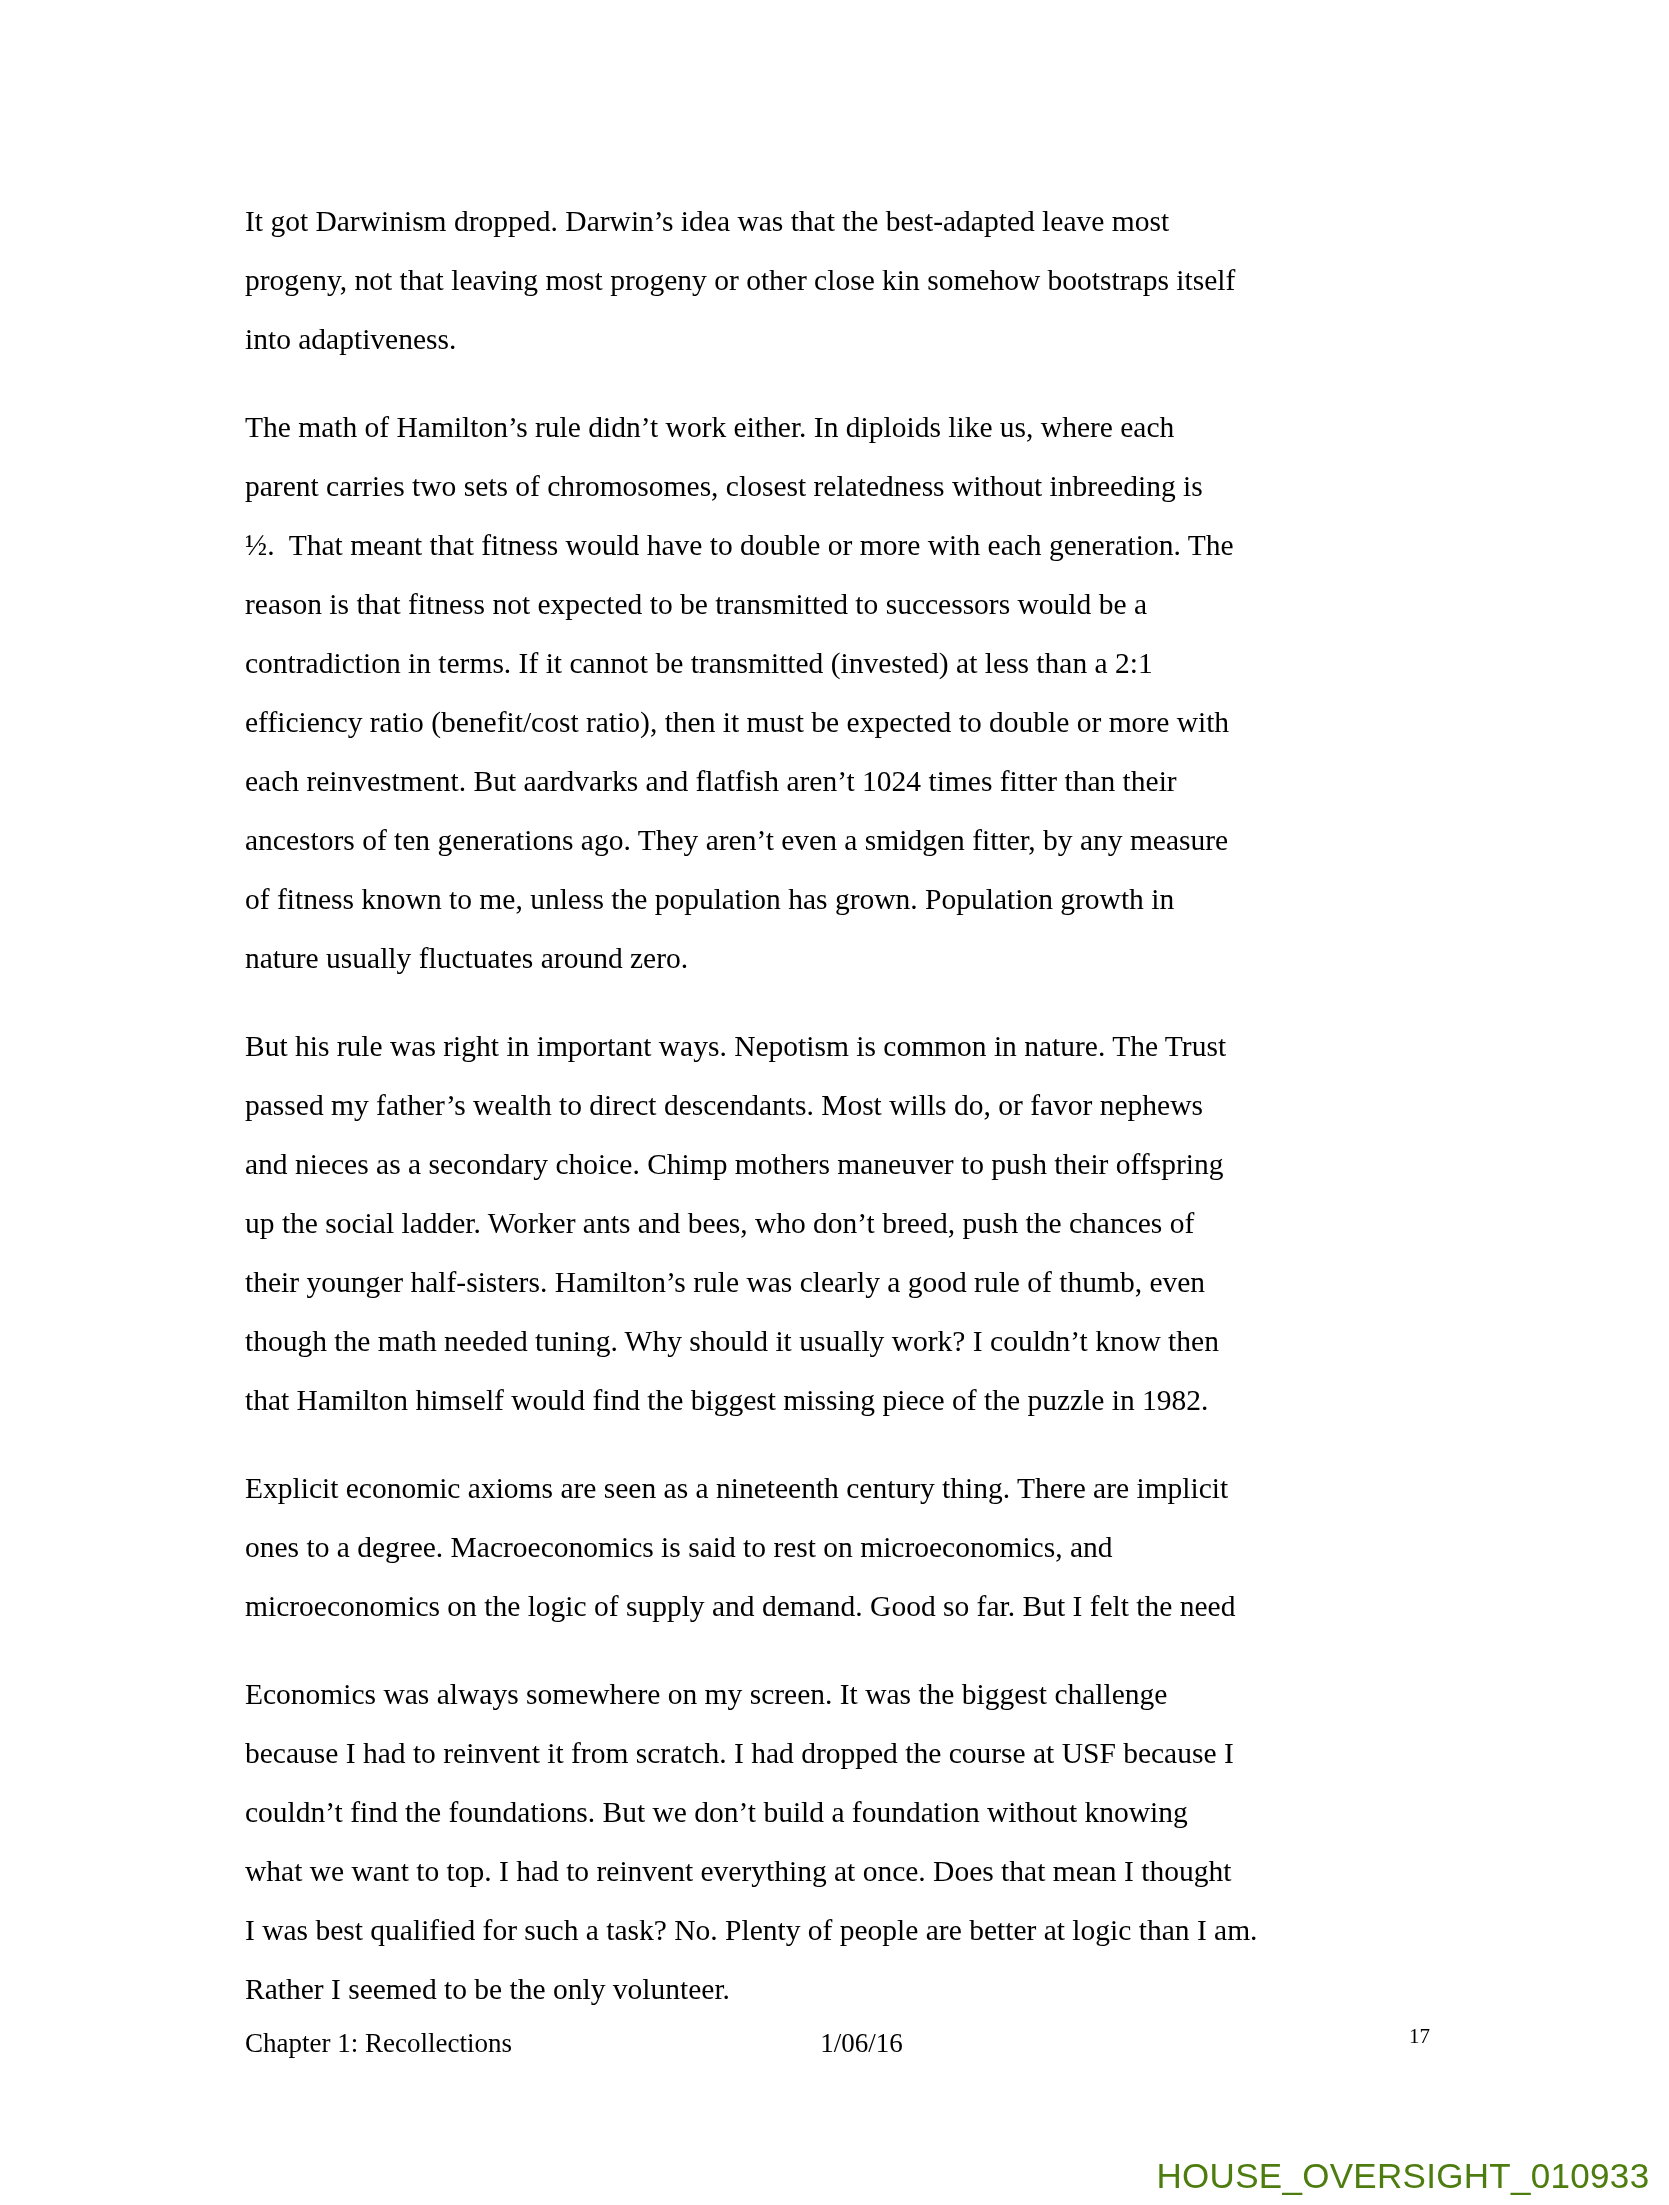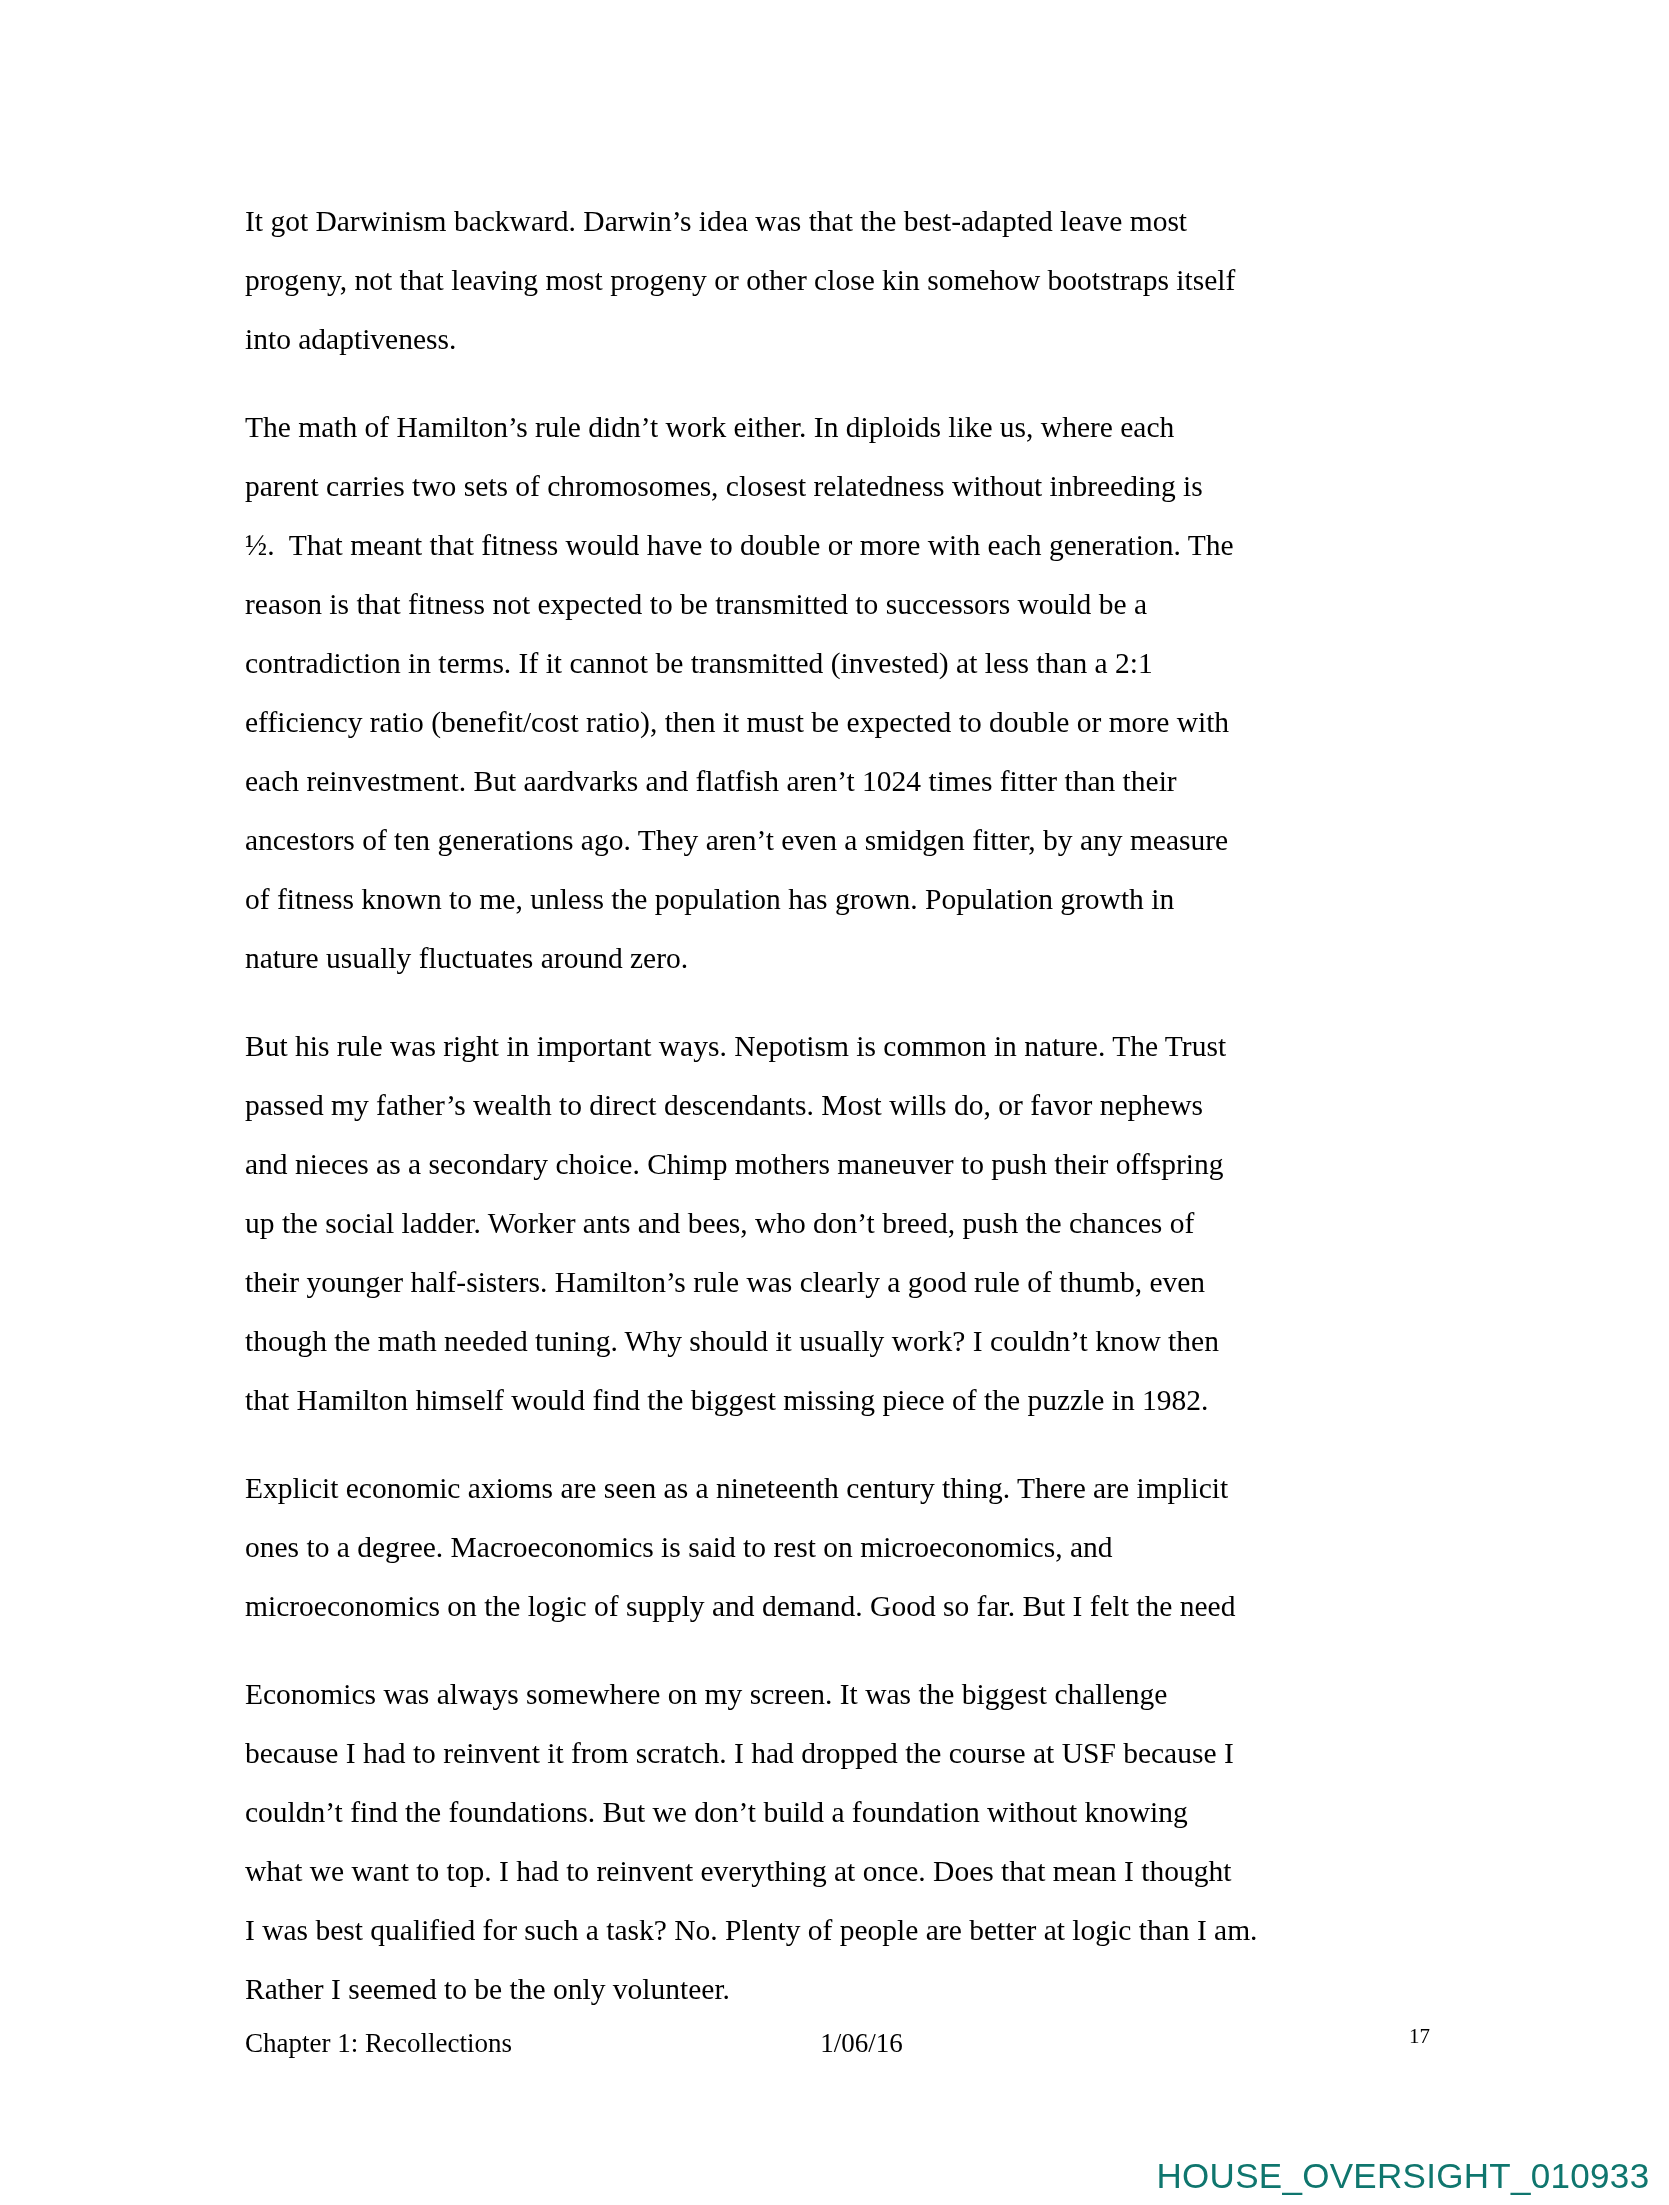--- a/index.html
+++ b/index.html
@@ -36,29 +36,29 @@
   .footer-chapter { position: absolute; left: 0; top: 0; }
   .footer-date { position: absolute; left: 50%; transform: translateX(-50%); top: 0; margin-left: 24px; }
   .footer-page { position: absolute; right: 0; top: -3.9px; font-size: 21px; }
   .watermark {
     position: absolute;
     right: 19.6px;
     bottom: 9.2px;
     font-family: "Liberation Sans", sans-serif;
     font-size: 35px;
     letter-spacing: 0.3px;
-    color: #0f766e;
+    color: #4d7c0f;
   }
 </style>
 </head>
 <body>
 
 <div class="page">
   <div class="body-text">
-    <p>It got Darwinism backward. Darwin’s idea was that the best-adapted leave most
+    <p>It got Darwinism dropped. Darwin’s idea was that the best-adapted leave most
 progeny, not that leaving most progeny or other close kin somehow bootstraps itself
 into adaptiveness.</p>
     <p>The math of Hamilton’s rule didn’t work either. In diploids like us, where each
 parent carries two sets of chromosomes, closest relatedness without inbreeding is
 ½.  That meant that fitness would have to double or more with each generation. The
 reason is that fitness not expected to be transmitted to successors would be a
 contradiction in terms. If it cannot be transmitted (invested) at less than a 2:1
 efficiency ratio (benefit/cost ratio), then it must be expected to double or more with
 each reinvestment. But aardvarks and flatfish aren’t 1024 times fitter than their
 ancestors of ten generations ago. They aren’t even a smidgen fitter, by any measure

